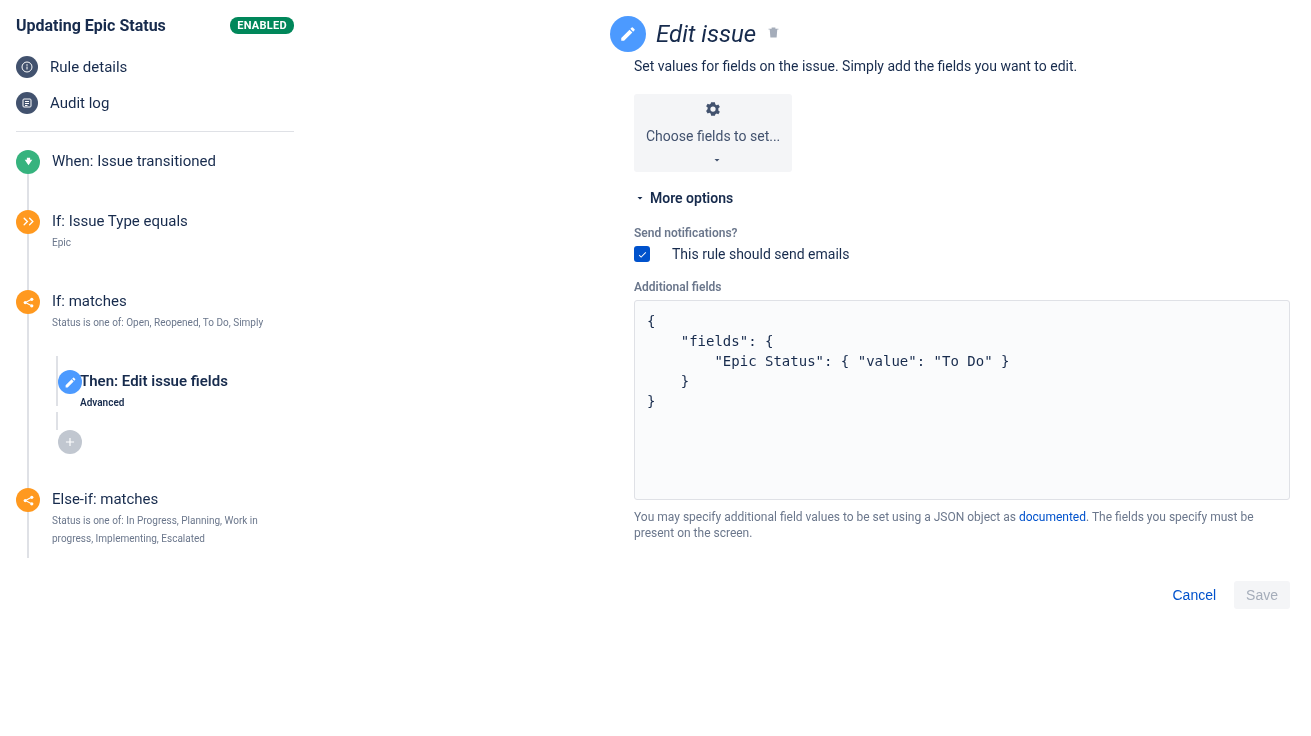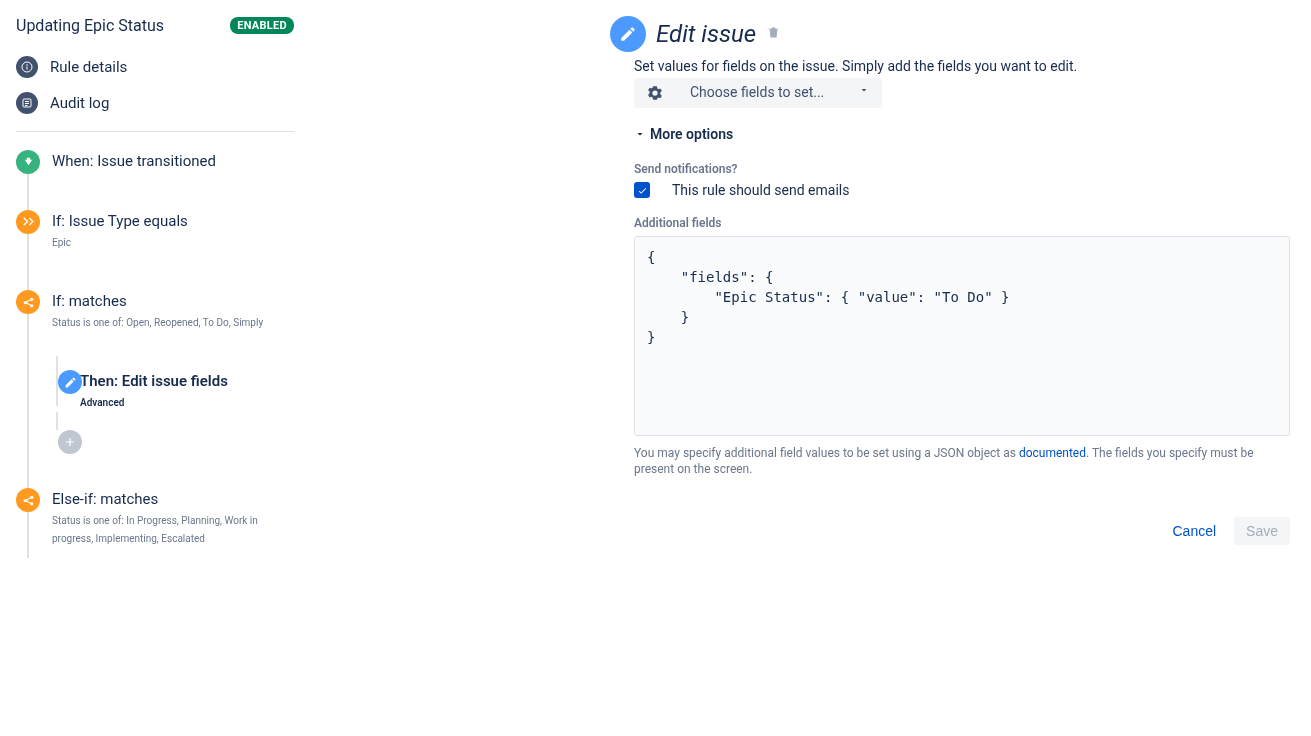--- a/index.html
+++ b/index.html
@@ -23,21 +23,21 @@
     padding: 16px 16px 16px 0;
   }
   .rule-header {
     display: flex;
     align-items: center;
     justify-content: space-between;
     margin-bottom: 14px;
   }
   .rule-title {
     font-size: 16px;
-    font-weight: 400;
+    font-weight: 700;
     color: #172B4D;
   }
   .badge-enabled {
     background: #00875A;
     color: #fff;
     font-size: 11px;
     font-weight: 700;
     padding: 2px 7px;
     border-radius: 8px;
     letter-spacing: 0.3px;
@@ -146,26 +146,26 @@
   }
   .panel-header-icon {
     width:36px;height:36px;border-radius:50%;
     background:#4C9AFF;display:flex;align-items:center;justify-content:center;
   }
   .panel-header-icon svg{width:18px;height:18px;fill:#fff;}
   .panel-title { font-size:24px;color:#172B4D;}
   .trash-icon { color:#A5ADBA;cursor:pointer;}
   .trash-icon svg{width:15px;height:15px;fill:#A5ADBA;}
   .panel-content { padding-left:24px; }
-  .panel-desc { font-size:14px;color:#172B4D;margin:6px 0 4px 0;}
+  .panel-desc { font-size:14px;color:#172B4D;margin:6px 0 20px 0;}
   .fields-dropdown {
-    display:inline-flex;gap:26px;
+    display:inline-flex;align-items:center;gap:10px;
     background:#F4F5F7;
     padding:6px 12px;border-radius:3px;cursor:pointer;
-    color:#42526E;font-size:14px;
+    color:#42526E;font-size:14px;flex-direction:column;
   }
   .fields-dropdown svg{width:18px;height:18px;fill:#42526E;}
   .fields-dropdown .chev{width:12px;height:12px;margin-left:8px;}
   .collapse-header {
     display:flex;align-items:center;gap:4px;
     font-weight:600;font-size:14px;margin:18px 0 10px 0;cursor:pointer;
   }
   .collapse-header svg{width:12px;height:12px;fill:#172B4D;}
   .form-label {
     font-size:12px;font-weight:600;color:#6B778C;margin:20px 0 6px 0;

